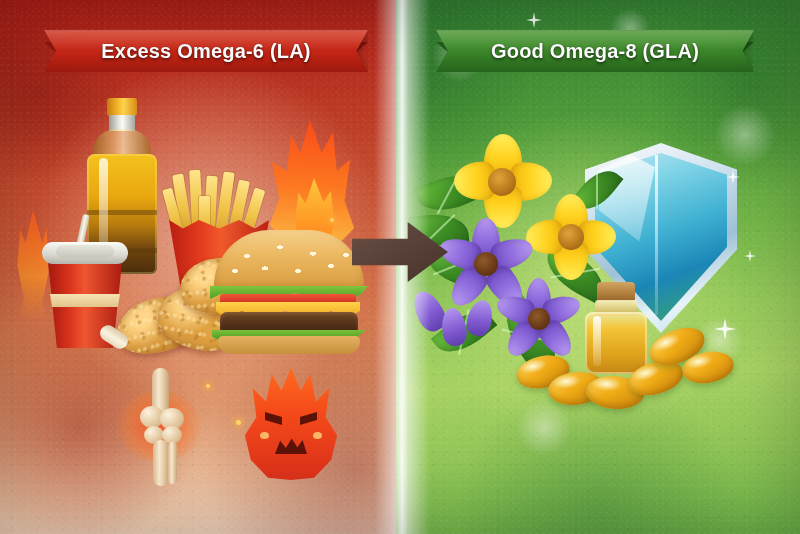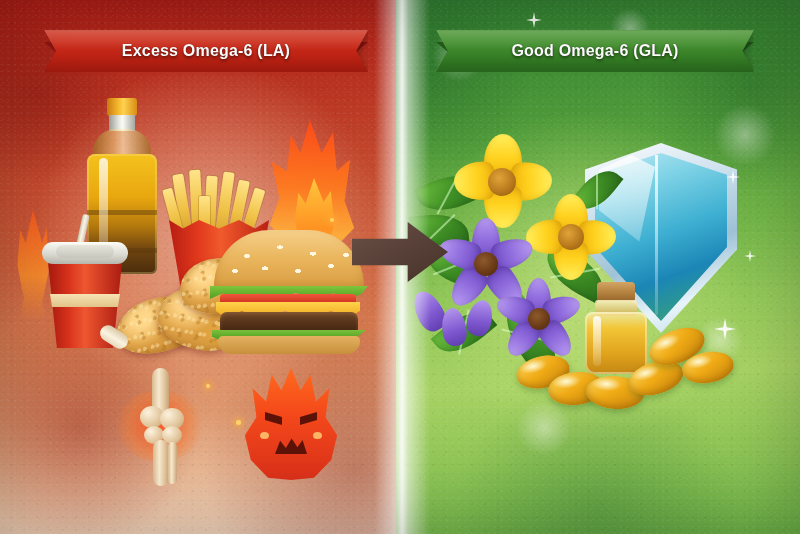--- a/index.html
+++ b/index.html
@@ -84,21 +84,21 @@
   #ribbon-right .ribbon-inner{
     background:linear-gradient(180deg,#4d9b33 0%,#43912e 30%,#3b8429 55%,#2f7322 78%,#28641d 100%);
     border-top:1px solid rgba(170,230,140,.5);
   }
   .ribbon-inner::after{
     content:"";position:absolute;left:0;right:0;top:0;height:46%;
     background:linear-gradient(180deg,rgba(255,255,255,.20),rgba(255,255,255,0));
   }
   .ribbon-label{
     position:relative;z-index:3;
-    color:#fff;font-size:16px;font-weight:bold;letter-spacing:.2px;
+    color:#fff;font-size:20px;font-weight:bold;letter-spacing:.2px;
     text-shadow:0 2px 3px rgba(0,0,0,.45),0 0 1px rgba(0,0,0,.5);
     white-space:nowrap;width:100%;text-align:center;
   }
   .ribbon-tail{
     position:absolute;top:42px;width:13px;height:11px;
   }
   #tail-left-a{left:44px;background:#8a1410;clip-path:polygon(0 0,100% 0,100% 100%);}
   #tail-left-b{left:355px;background:#8a1410;clip-path:polygon(0 0,100% 0,0 100%);}
   #tail-right-a{left:436px;background:#235a1a;clip-path:polygon(0 0,100% 0,100% 100%);}
   #tail-right-b{left:741px;background:#235a1a;clip-path:polygon(0 0,100% 0,0 100%);}
@@ -571,17 +571,17 @@
   <div class="ribbon-tail" id="tail-left-b"></div>
   <div class="ribbon" id="ribbon-left">
     <div class="ribbon-inner"></div>
     <div class="ribbon-label">Excess Omega-6 (LA)</div>
   </div>
 
   <div class="ribbon-tail" id="tail-right-a"></div>
   <div class="ribbon-tail" id="tail-right-b"></div>
   <div class="ribbon" id="ribbon-right">
     <div class="ribbon-inner"></div>
-    <div class="ribbon-label">Good Omega-6 (GLA)</div>
+    <div class="ribbon-label">Good Omega-8 (GLA)</div>
   </div>
 
   <div id="vignette"></div>
 </div>
 
 </body></html>

